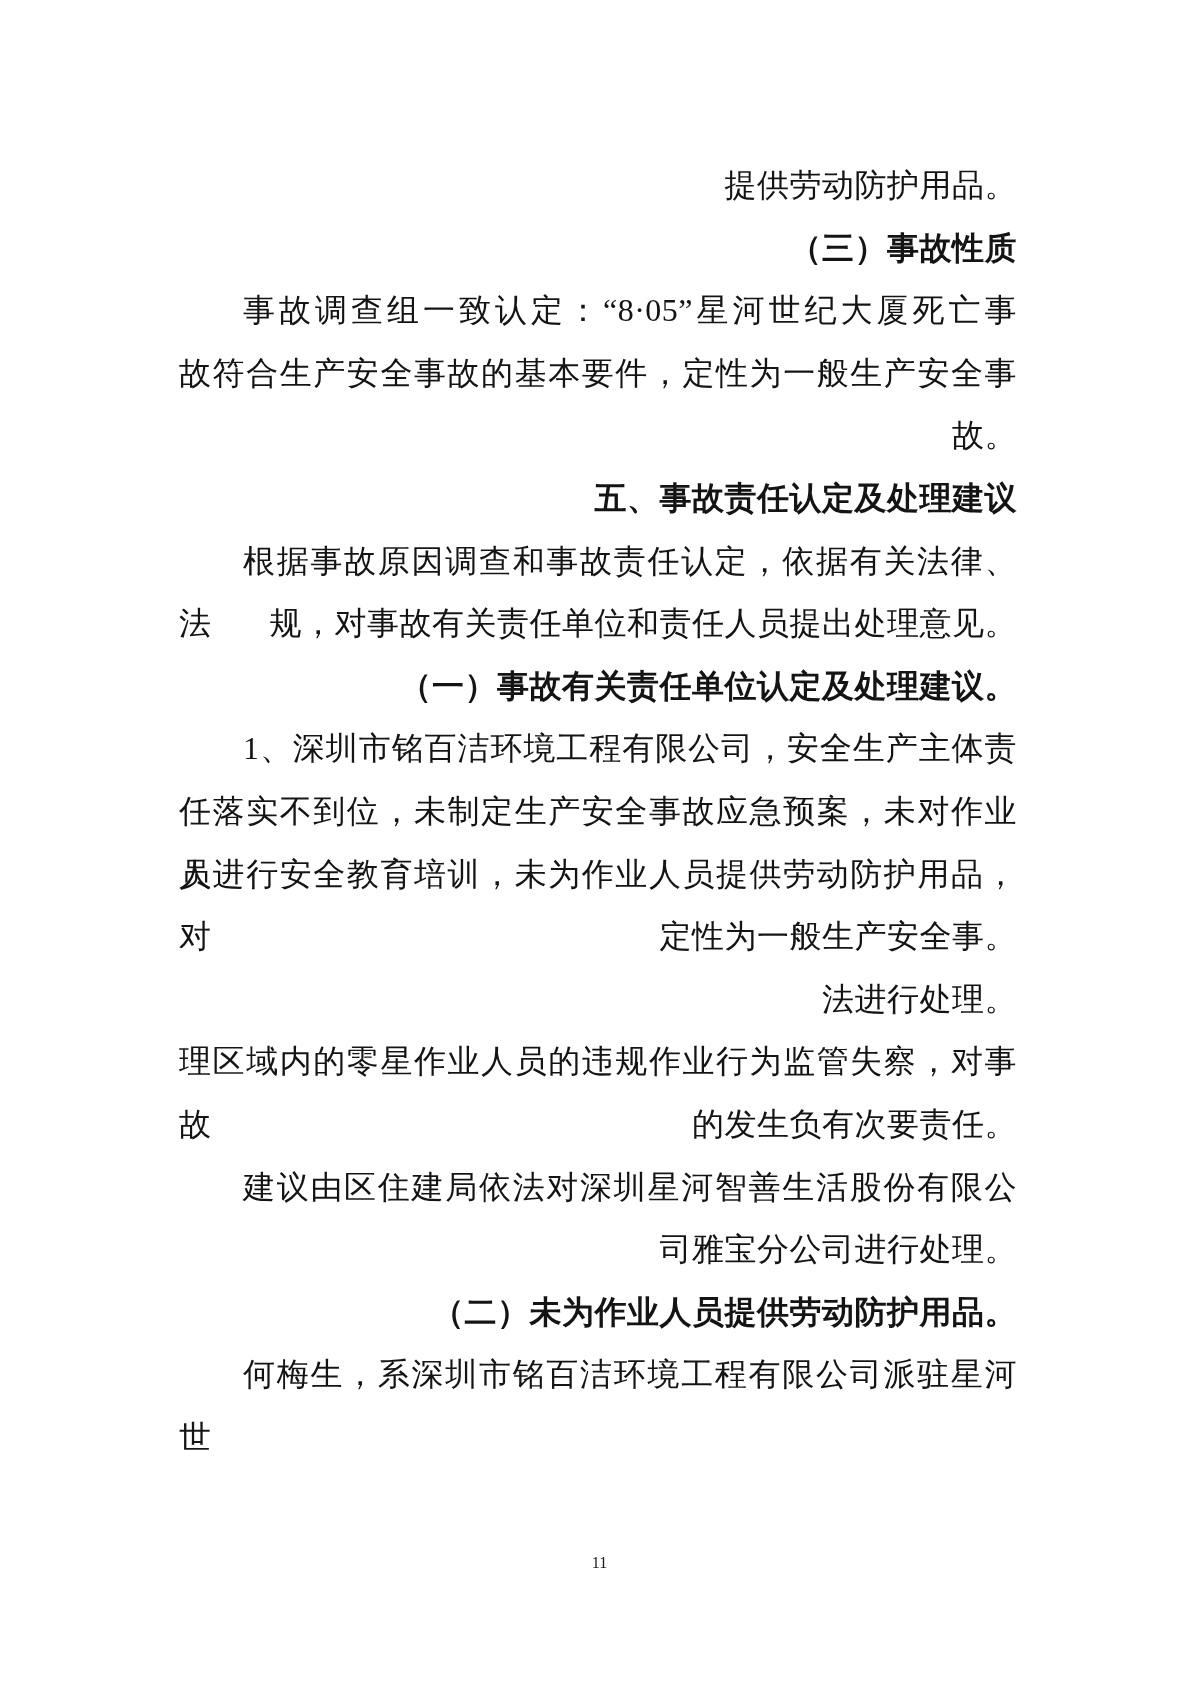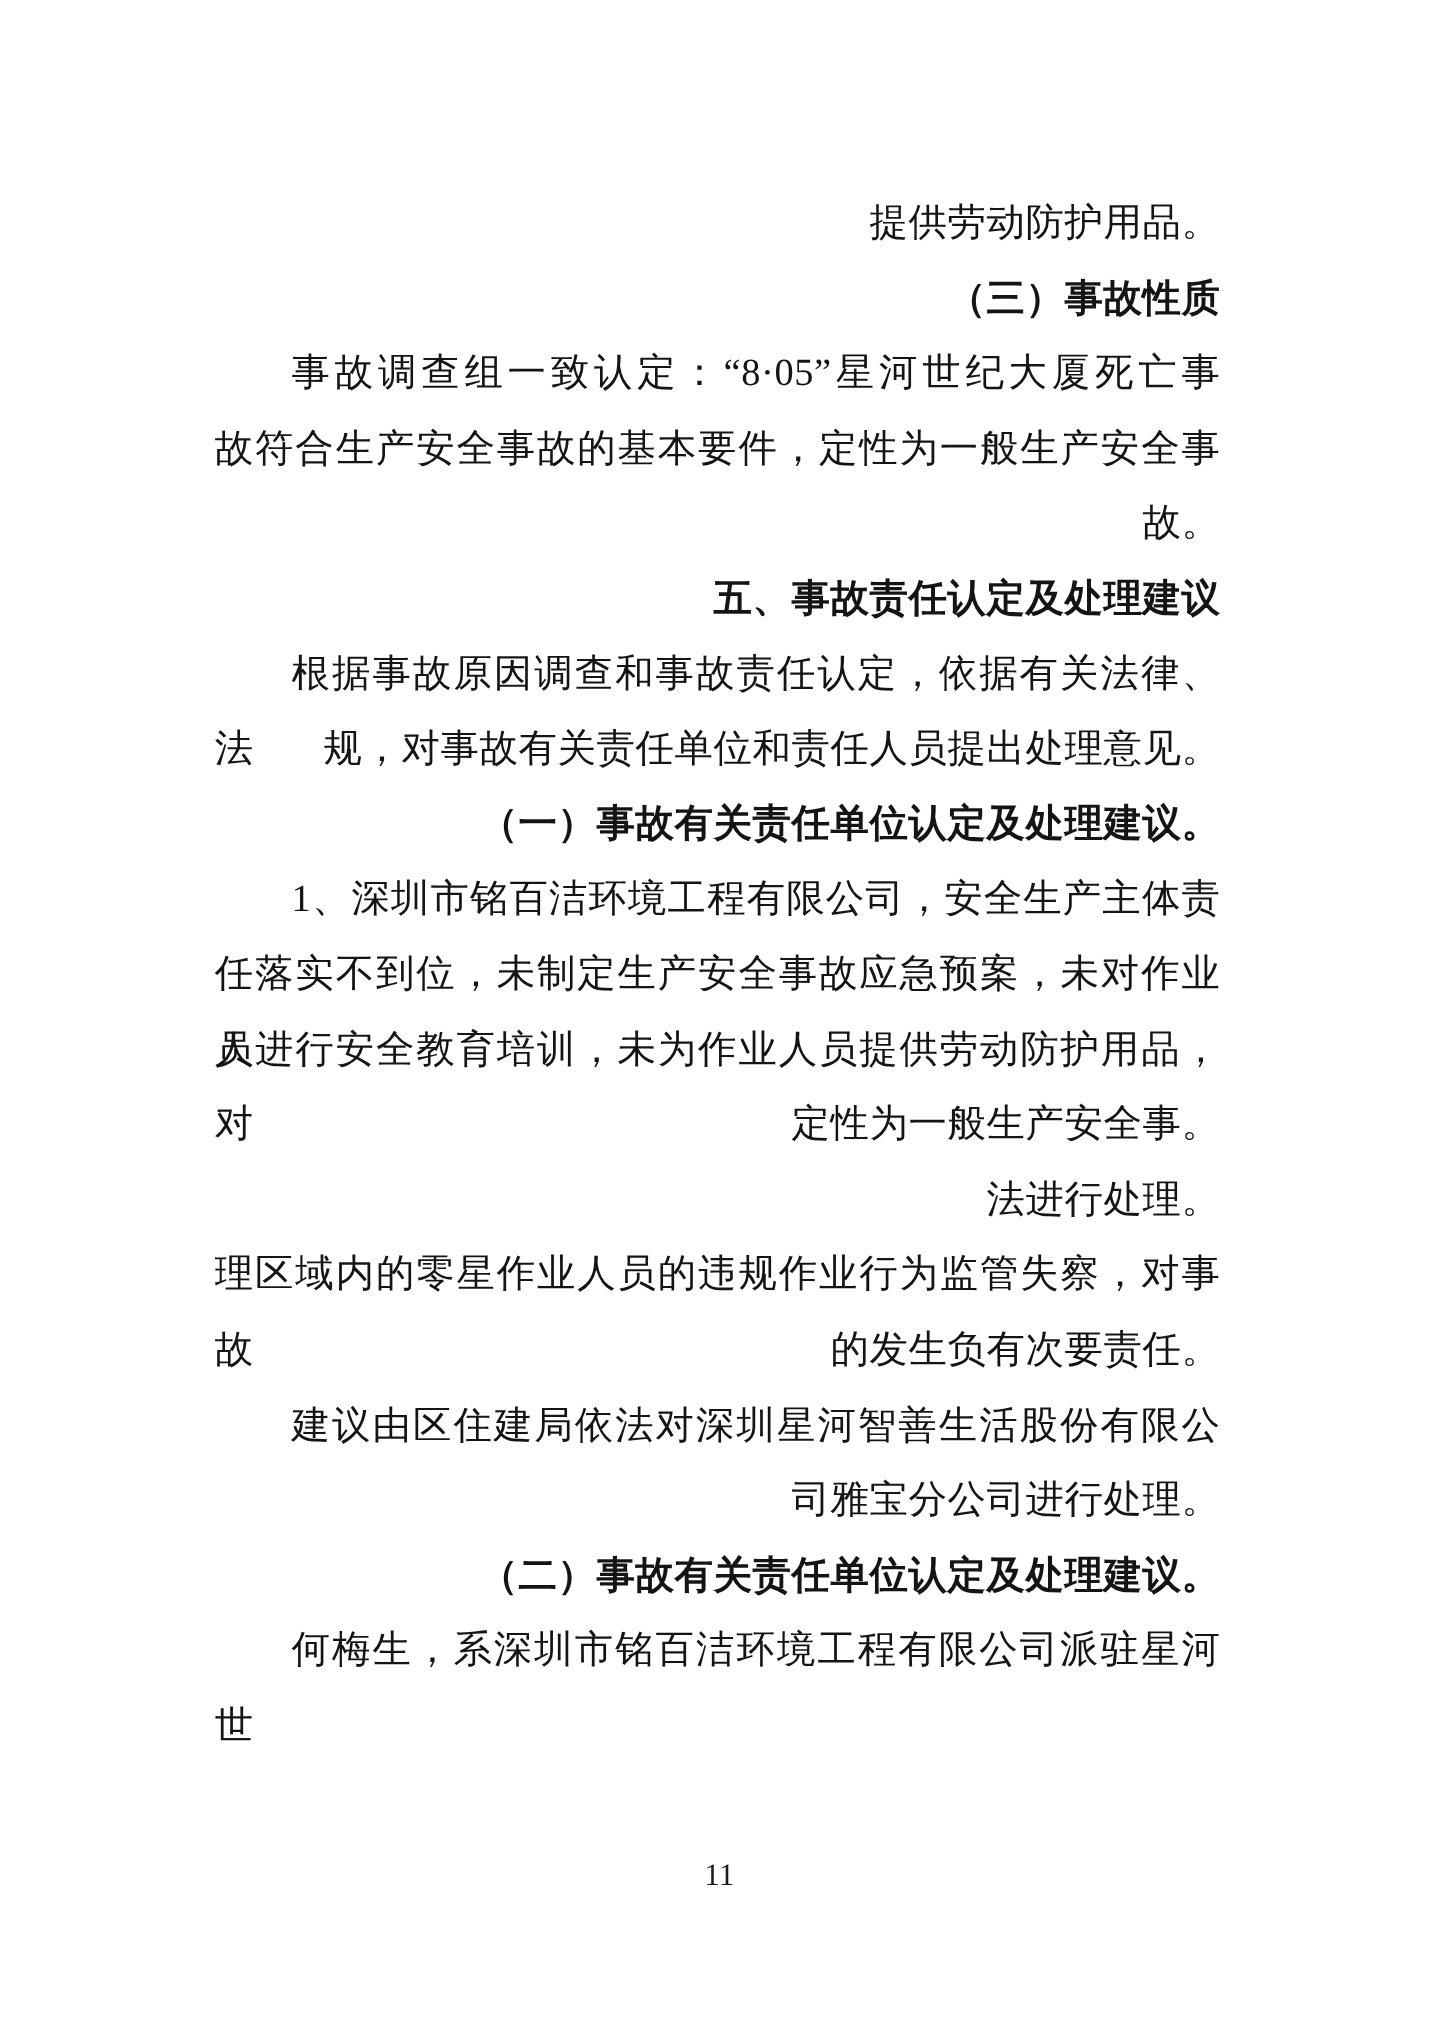--- a/index.html
+++ b/index.html
@@ -45,21 +45,21 @@
     text-justify: inter-character;
   }
   .page-footer {
     position: absolute;
     top: 1548px;
     left: 0;
     width: 1199px;
     text-align: center;
   }
   .page-number {
-    font-size: 26px;
+    font-size: 16px;
     line-height: 30px;
     color: #1a1a1a;
   }
 </style>
 </head>
 <body>
 
 <div class="doc-page">
   <div class="doc-body">
     <div class="ln">提供劳动防护用品。</div>
@@ -73,20 +73,20 @@
     <div class="ln ind bold">（一）事故有关责任单位认定及处理建议。</div>
     <div class="ln ind fill">1、深圳市铭百洁环境工程有限公司，安全生产主体责</div>
     <div class="ln fill">任落实不到位，未制定生产安全事故应急预案，未对作业人</div>
     <div class="ln fill">员进行安全教育培训，未为作业人员提供劳动防护用品，对</div>
     <div class="ln">定性为一般生产安全事。</div>
     <div class="ln">法进行处理。</div>
     <div class="ln fill">理区域内的零星作业人员的违规作业行为监管失察，对事故</div>
     <div class="ln">的发生负有次要责任。</div>
     <div class="ln ind fill">建议由区住建局依法对深圳星河智善生活股份有限公</div>
     <div class="ln">司雅宝分公司进行处理。</div>
-    <div class="ln ind bold">（二）事故有关责任单位认定及处理建议。</div>
+    <div class="ln ind bold">（二）未为作业人员提供劳动防护用品。</div>
     <div class="ln ind fill">何梅生，系深圳市铭百洁环境工程有限公司派驻星河世</div>
   </div>
 
   <div class="page-footer">
     <span class="page-number">11</span>
   </div>
 </div>
 
 </body></html>

